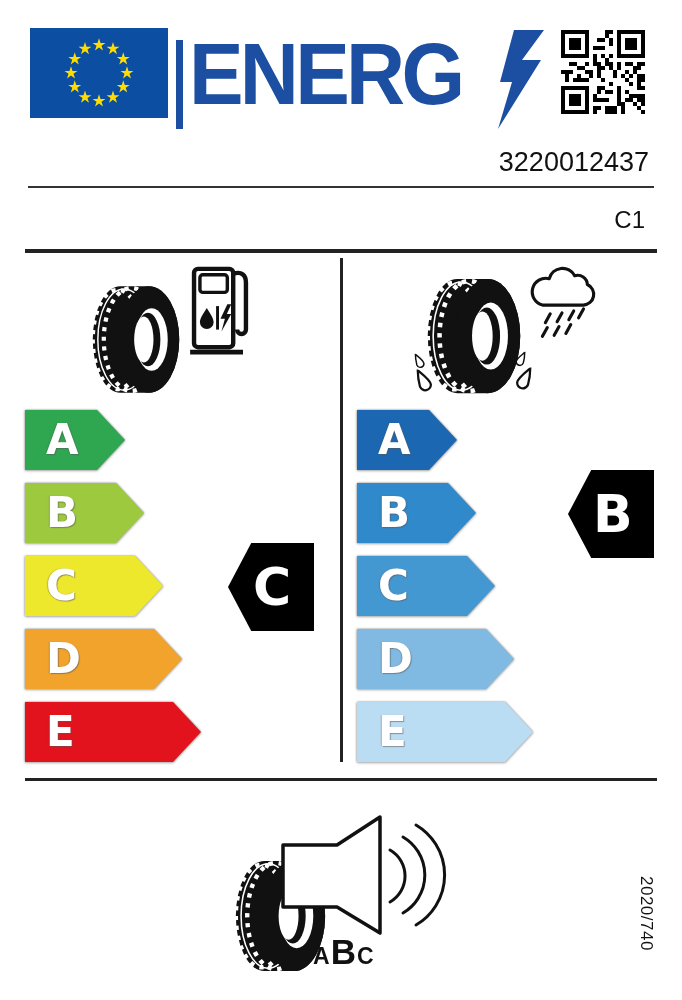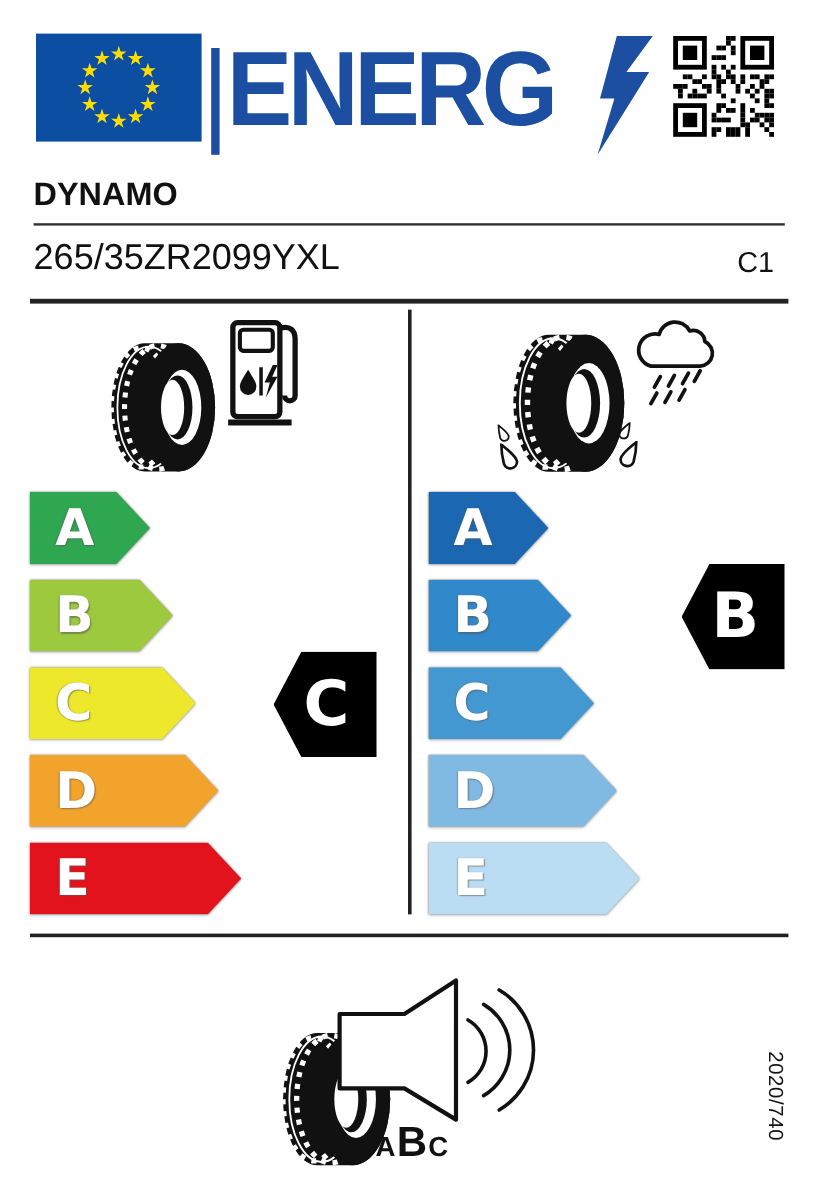--- a/index.html
+++ b/index.html
@@ -226,23 +226,22 @@
       <rect x="3" y="3" width="5" height="5" fill="#fff"></rect>
       <rect x="4" y="4" width="3" height="3" fill="#000"></rect>
       <rect x="16" y="2" width="7" height="7" fill="#000"></rect>
       <rect x="17" y="3" width="5" height="5" fill="#fff"></rect>
       <rect x="18" y="4" width="3" height="3" fill="#000"></rect>
       <rect x="2" y="16" width="7" height="7" fill="#000"></rect>
       <rect x="3" y="17" width="5" height="5" fill="#fff"></rect>
       <rect x="4" y="18" width="3" height="3" fill="#000"></rect>
     </svg>
 
-  <div class="brand">DYNAMO</div>
+  <div class="article-number">3220012437</div>
   <div class="rule-thin"></div>
-  <div class="tyre-size">265/35ZR2099YXL</div>
   <div class="tyre-class">C1</div>
   <div class="rule-thick"></div>
   <div class="divider-v"></div>
 
   <svg class="icon-tire-left" viewBox="0 0 100 120">
       <use href="#tire"></use>
     </svg>
   <svg class="icon-pump" viewBox="0 0 64 96">
     <line x1="2" y1="91" x2="56" y2="91" stroke="#111" stroke-width="5"></line>
     <rect x="6" y="6" width="40" height="80" rx="4" fill="#fff" stroke="#111" stroke-width="4.5"></rect>

